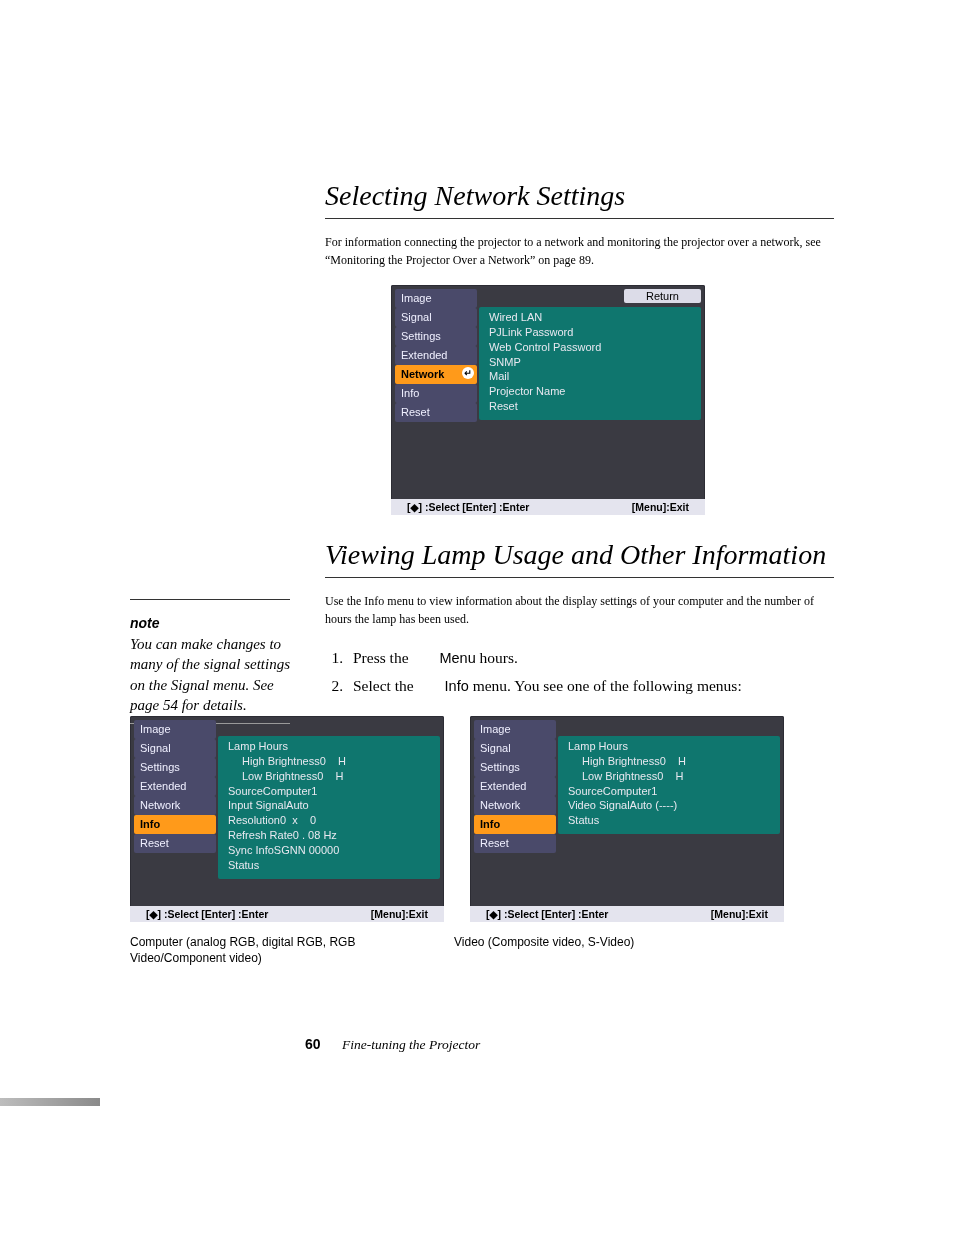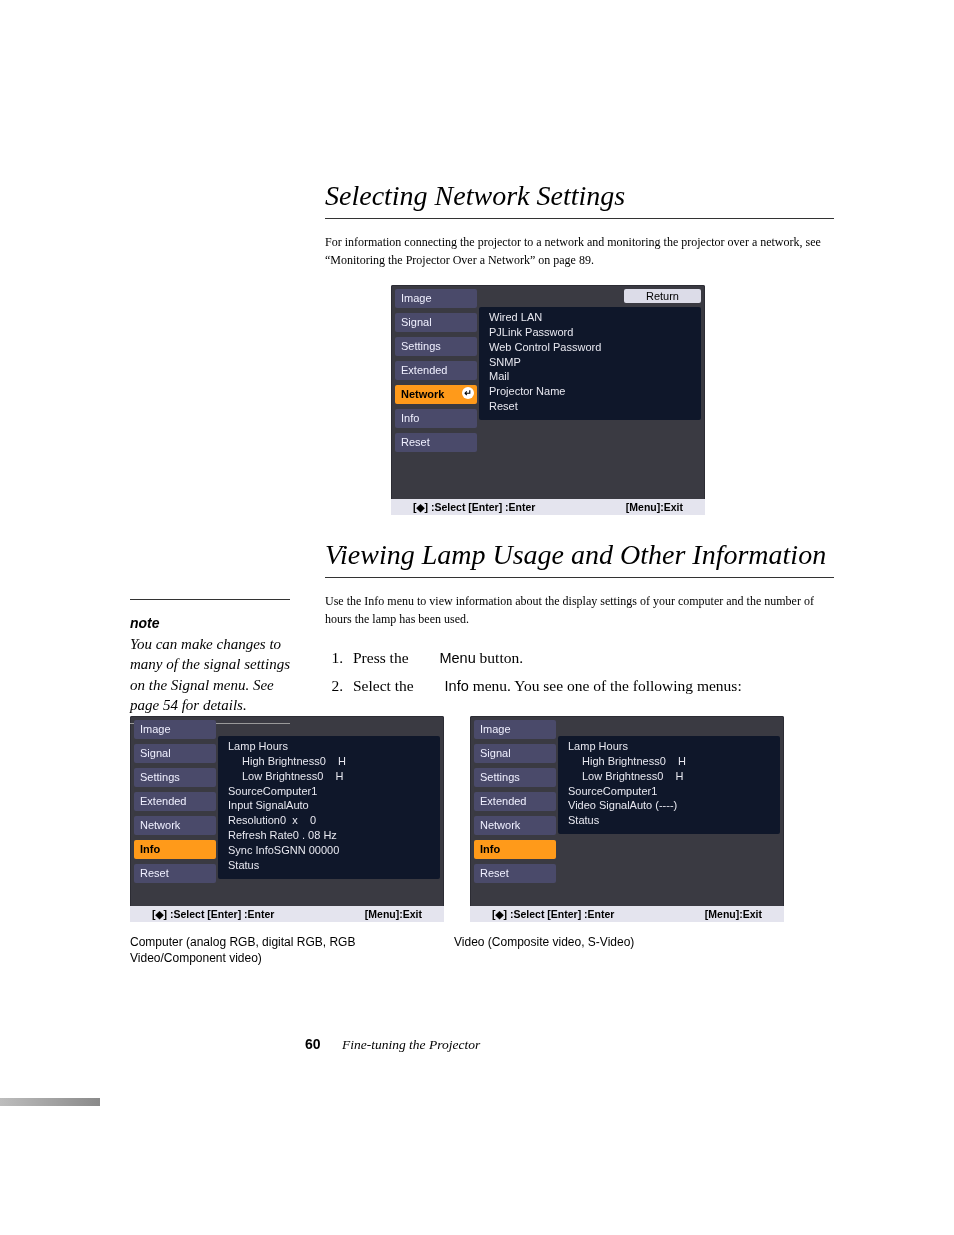--- a/index.html
+++ b/index.html
@@ -80,21 +80,20 @@
 }
 .osd-body {
   display: flex;
   flex: 1;
 }
 .osd-sidebar {
   width: 82px;
   display: flex;
   flex-direction: column;
   padding: 4px 0 4px 4px;
-  gap: 5px;
 }
 .osd-sidebar .item {
   background: #4a4a6a;
   color: #f0f0ff;
   padding: 2px 6px;
   border-radius: 2px;
   height: 15px;
   line-height: 15px;
   position: relative;
 }
@@ -121,33 +120,33 @@
 .return-btn {
   align-self: flex-end;
   background: #dcdce8;
   color: #000;
   padding: 1px 22px;
   border-radius: 2px;
   font-size: 11px;
   margin-bottom: 4px;
 }
 .content-panel {
-  background: #0f172a;
+  background: #0f766e;
   border-radius: 2px;
   padding: 3px 10px 6px 10px;
   flex: 0 0 auto;
   line-height: 1.35;
 }
 .content-panel .row { display:flex; justify-content: flex-start; white-space: pre; }
 .content-panel .indent { padding-left: 14px; }
 .osd-footer {
   background: #e4e4ee;
   color: #000;
   font-size: 10.5px;
-  padding: 2px 22px;
+  padding: 2px 16px;
   display: flex;
   justify-content: space-between;
   font-weight: bold;
 }
 .osd1-wrap { margin: 0 0 24px 66px; }
 .osd1 { width: 314px; height: 230px; }
 .osd1 .osd-body { height: 206px; }
 .osd-pair {
   display: flex;
   gap: 26px;
@@ -237,21 +236,21 @@
           <span>[Menu]:Exit</span>
         </div>
       </div>
     </div>
 
     <h2 class="heading" style="line-height:1.15">Viewing Lamp Usage and Other Information</h2>
     <hr class="rule">
     <p class="body-text">Use the Info menu to view information about the display settings of your computer and the number of hours the lamp has been used.</p>
 
     <ol class="step-list">
-      <li><span>Press the </span><span class="sans">Menu</span><span> button.</span></li>
+      <li><span>Press the </span><span class="sans">Menu</span><span> hours.</span></li>
       <li><span>Select the </span><span class="sans">Info</span><span> menu. You see one of the following menus:</span></li>
     </ol>
 
     <div class="osd-pair">
       <div>
         <div class="osd osd-small">
           <div class="osd-body">
             <div class="osd-sidebar">
                 <div class="item">Image</div>
                 <div class="item">Signal</div>

